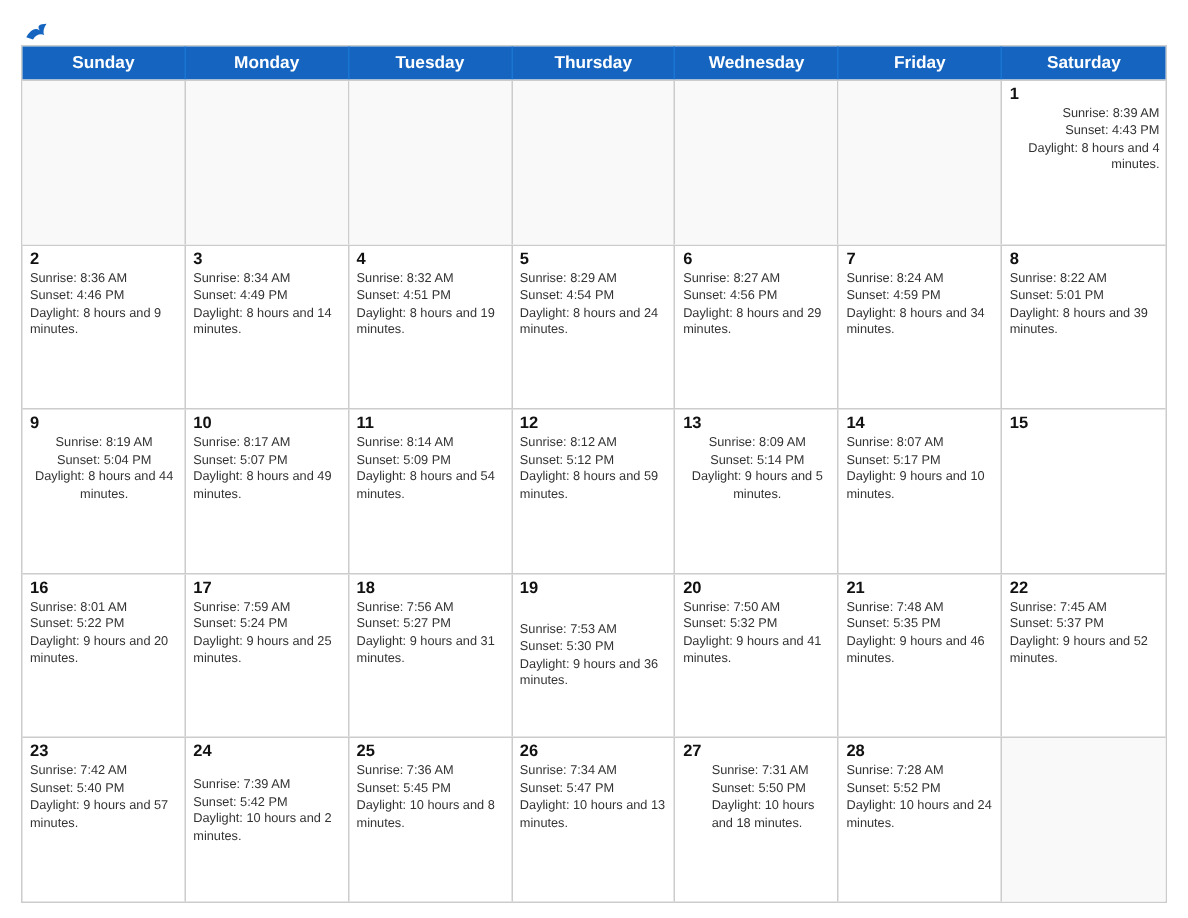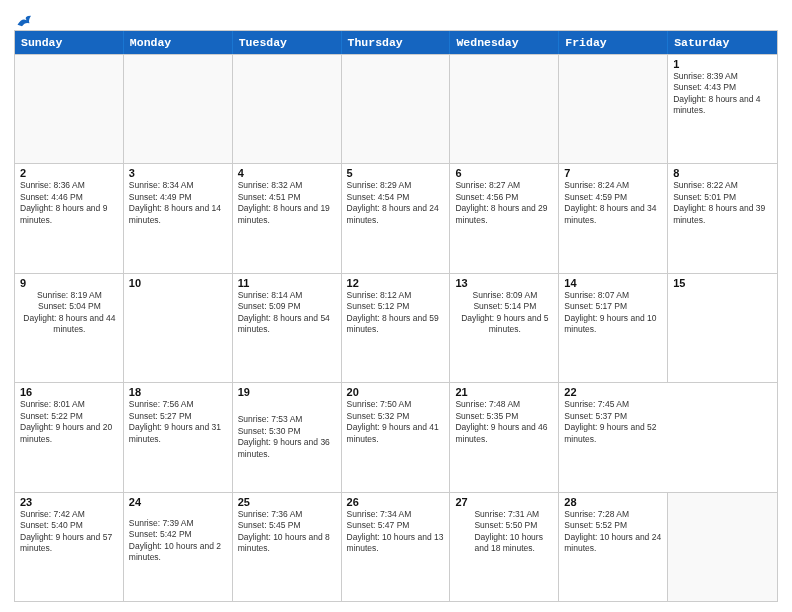--- a/index.html
+++ b/index.html
@@ -62,22 +62,21 @@
       display: grid;
       grid-template-columns: repeat(7, 1fr);
       background: #1565c0;
     }
     .cal-header-cell {
       color: #fff;
       font-size: 11.5px;
       font-weight: bold;
       padding: 5px 6px;
       border-right: 1px solid #1976d2;
-      text-align: left;
-      font-family: Liberation Mono, monospace;
+      text-align: center;
     }
     .cal-header-cell:last-child { border-right: none; }
     .cal-body {
       flex: 1;
       display: flex;
       flex-direction: column;
     }
     .cal-week {
       display: grid;
       grid-template-columns: repeat(7, 1fr);
@@ -141,21 +140,21 @@
     <div class="cal-body">
     <div class="cal-week">
           <div class="cal-cell empty"></div>
           <div class="cal-cell empty"></div>
           <div class="cal-cell empty"></div>
           <div class="cal-cell empty"></div>
           <div class="cal-cell empty"></div>
           <div class="cal-cell empty"></div>
           <div class="cal-cell">
             <span class="day-num">1</span>
-            <div class="cell-text" style="white-space: pre-line;">Sunrise: 8:39 AM
+            <div class="cell-text" style="white-space: pre-line; text-align: right;">Sunrise: 8:39 AM
 Sunset: 4:43 PM
 Daylight: 8 hours and 4 minutes.</div>
           </div>
         </div>
         <div class="cal-week">
           <div class="cal-cell">
             <span class="day-num">2</span>
             <div class="cell-text" style="white-space: pre-line;">Sunrise: 8:36 AM
 Sunset: 4:46 PM
 Daylight: 8 hours and 9 minutes.</div>
@@ -199,20 +198,23 @@
         </div>
         <div class="cal-week">
           <div class="cal-cell">
             <span class="day-num">9</span>
             <div class="cell-text" style="white-space: pre-line; text-align: center;">Sunrise: 8:19 AM
 Sunset: 5:04 PM
 Daylight: 8 hours and 44 minutes.</div>
           </div>
           <div class="cal-cell">
             <span class="day-num">10</span>
+            <div class="cell-text" style="white-space: pre-line;">Sunrise: 8:17 AM
+Sunset: 5:07 PM
+Daylight: 8 hours and 49 minutes.</div>
           </div>
           <div class="cal-cell">
             <span class="day-num">11</span>
             <div class="cell-text" style="white-space: pre-line;">Sunrise: 8:14 AM
 Sunset: 5:09 PM
 Daylight: 8 hours and 54 minutes.</div>
           </div>
           <div class="cal-cell">
             <span class="day-num">12</span>
             <div class="cell-text" style="white-space: pre-line;">Sunrise: 8:12 AM
@@ -234,20 +236,26 @@
           <div class="cal-cell">
             <span class="day-num">15</span>
           </div>
         </div>
         <div class="cal-week">
           <div class="cal-cell">
             <span class="day-num">16</span>
             <div class="cell-text" style="white-space: pre-line;">Sunrise: 8:01 AM
 Sunset: 5:22 PM
 Daylight: 9 hours and 20 minutes.</div>
+          </div>
+          <div class="cal-cell">
+            <span class="day-num">17</span>
+            <div class="cell-text" style="white-space: pre-line;">Sunrise: 7:59 AM
+Sunset: 5:24 PM
+Daylight: 9 hours and 25 minutes.</div>
           </div>
           <div class="cal-cell">
             <span class="day-num">18</span>
             <div class="cell-text" style="white-space: pre-line;">Sunrise: 7:56 AM
 Sunset: 5:27 PM
 Daylight: 9 hours and 31 minutes.</div>
           </div>
           <div class="cal-cell">
             <span class="day-num">19</span>
             <div class="cell-text" style="white-space: pre-line; margin-top: 16px;">Sunrise: 7:53 AM

